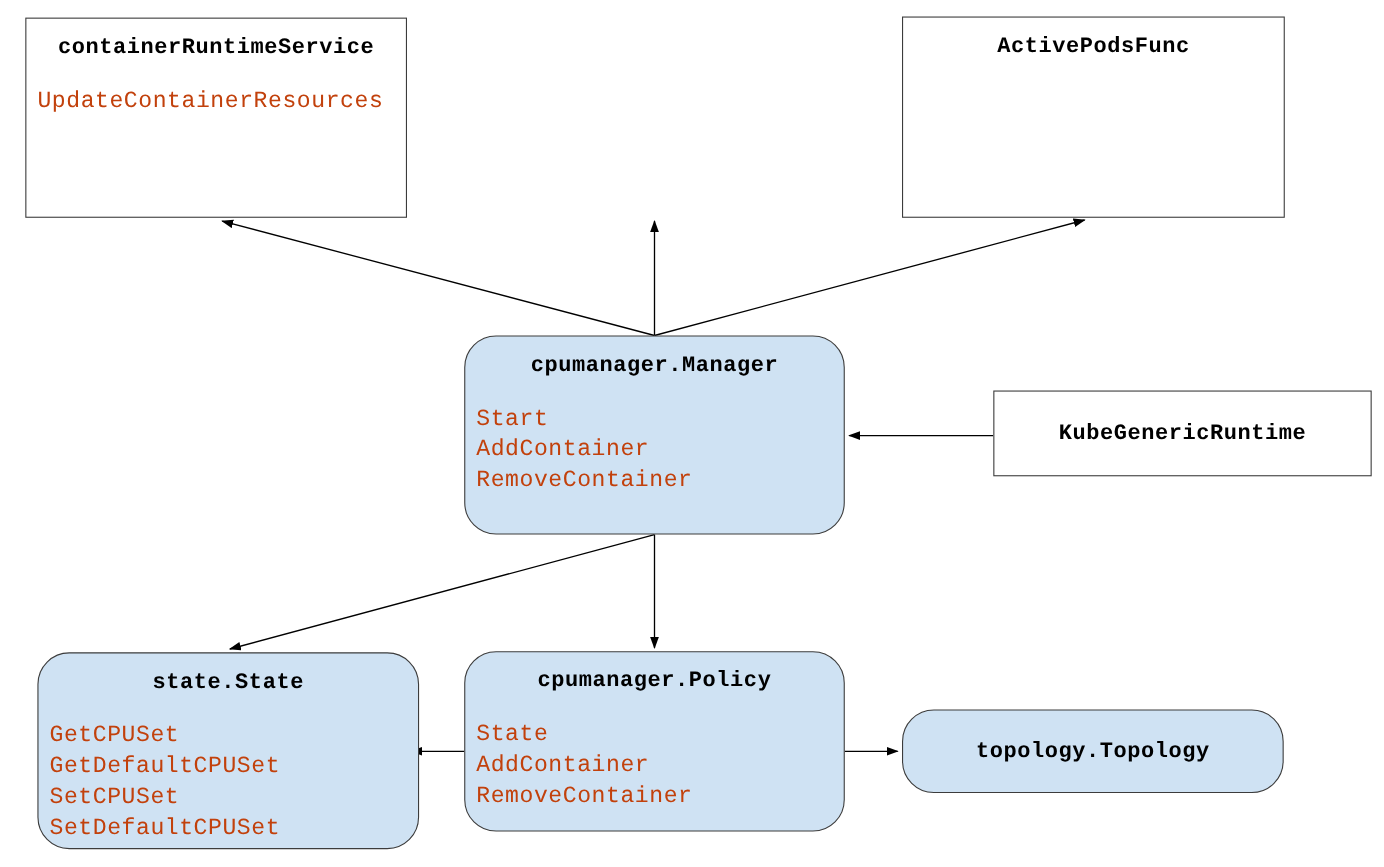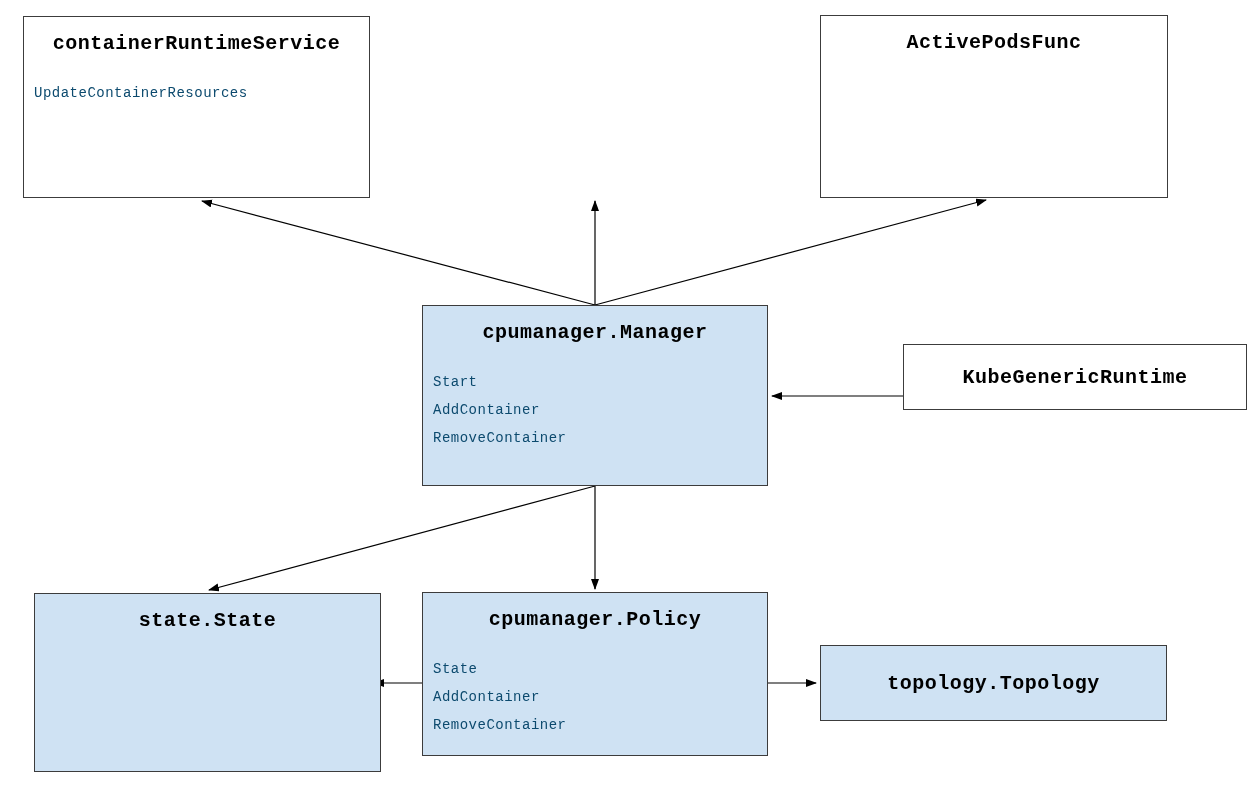--- a/index.html
+++ b/index.html
@@ -17,42 +17,43 @@
     padding-left: 16px;
   }
   .box {
     position: absolute;
     box-sizing: border-box;
     border: 1.5px solid #3c3c3c;
     background: #ffffff;
   }
   .box.blue {
     background: #cfe2f3;
+    border-radius: 29px;
   }
   .box-title {
     font-weight: bold;
     font-size: 20px;
     color: #000000;
     text-align: center;
     padding-top: 15px;
     letter-spacing: 0.5px;
     white-space: nowrap;
   }
   .box.center-title {
     display: flex;
     align-items: center;
     justify-content: center;
   }
   .box.center-title .box-title {
     padding-top: 0;
   }
   .box-methods {
     padding: 24px 0 0 10px;
-    font-size: 14px;
-    color: #0c4a6e;
+    font-size: 21px;
+    color: #c2410c;
     line-height: 28px;
     letter-spacing: 0.5px;
     white-space: nowrap;
   }
   .arrow-layer {
     position: absolute;
     left: 0;
     top: 0;
     width: 1258px;
     height: 788px;
@@ -98,26 +99,32 @@
 
   <div class="box blue" style="left:422px; top:305px; width:346px; height:181px;">
     <div class="box-title">cpumanager.Manager</div>
     <div class="box-methods">
       <div>Start</div>
       <div>AddContainer</div>
       <div>RemoveContainer</div>
     </div>
   </div>
 
-  <div class="box center-title" style="left:903px; top:344px; width:344px; height:66px;">
+  <div class="box center-title" style="left:903px; top:355px; width:344px; height:78px;">
     <div class="box-title">KubeGenericRuntime</div>
   </div>
 
   <div class="box blue" style="left:34px; top:593px; width:347px; height:179px;">
     <div class="box-title">state.State</div>
+    <div class="box-methods">
+      <div>GetCPUSet</div>
+      <div>GetDefaultCPUSet</div>
+      <div>SetCPUSet</div>
+      <div>SetDefaultCPUSet</div>
+    </div>
   </div>
 
   <div class="box blue" style="left:422px; top:592px; width:346px; height:164px;">
     <div class="box-title">cpumanager.Policy</div>
     <div class="box-methods">
       <div>State</div>
       <div>AddContainer</div>
       <div>RemoveContainer</div>
     </div>
   </div>

